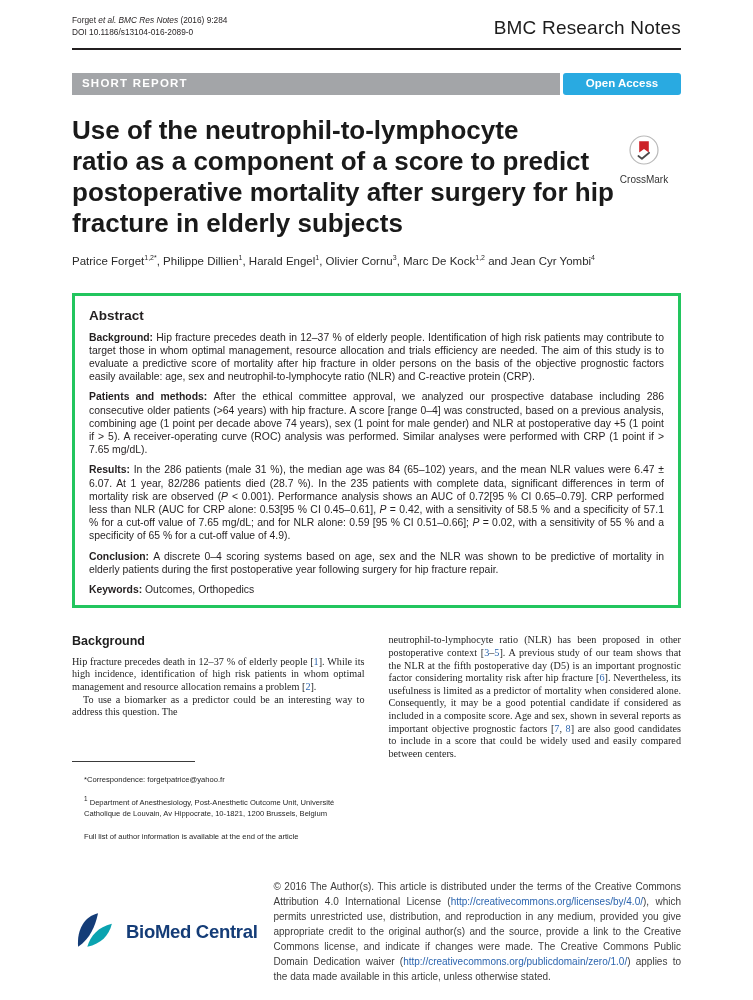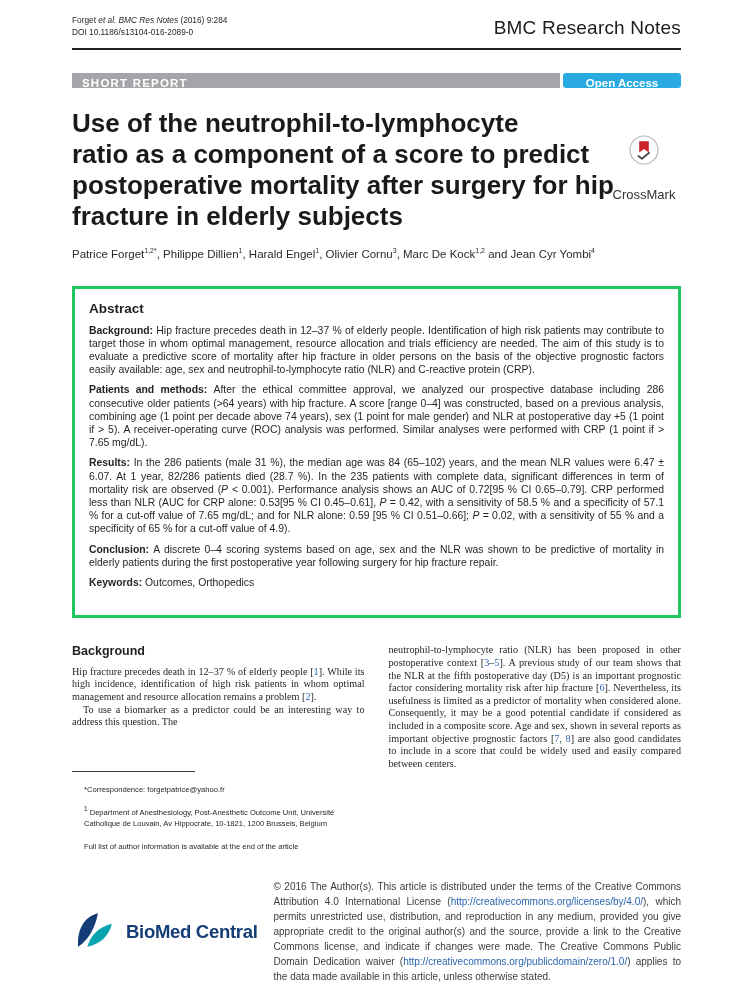--- a/index.html
+++ b/index.html
@@ -3,34 +3,34 @@
 <meta charset="utf-8">
 <style>
   html,body{margin:0;padding:0;}
   body{width:753px;height:1000px;background:#fff;position:relative;
        font-family:"Liberation Sans",sans-serif;color:#231f20;overflow:hidden;}
   .page{position:relative;height:100%;padding:14px 72px 0;box-sizing:border-box;}
   .top{display:flex;justify-content:space-between;align-items:flex-end;}
   .citation{font-size:8.3px;line-height:1.5;color:#231f20;}
   .journal{font-size:19px;font-weight:400;color:#1c1c1c;letter-spacing:.2px;}
   .rule{border-bottom:2px solid #231f20;margin-top:9px;}
-  .banner{display:flex;margin-top:23px;height:15px;}
+  .banner{display:flex;margin-top:23px;height:22px;}
   .banner-gray{flex:1;background:var(--banner-gray,#a3a5a8);color:#fff;font-weight:bold;
        font-size:11.5px;letter-spacing:1.2px;line-height:21px;padding-left:10px;}
   .banner-teal{width:118px;margin-left:3px;background:var(--accent-teal,#29aae1);color:#fff;
        font-weight:bold;font-size:11.5px;line-height:21px;text-align:center;border-radius:3px;}
   .crossmark{position:absolute;top:134px;right:76px;width:66px;text-align:center;cursor:pointer;}
-  .crossmark .cm-label{display:block;font-size:13px;color:#333;margin-top:17px;text-align:center;}
+  .crossmark .cm-label{display:block;font-size:10px;color:#333;margin-top:4px;text-align:center;}
   .title{font-size:26px;line-height:1.2;font-weight:bold;margin:20px 0 0;white-space:pre-line;color:#1a1a1a;max-width:600px;}
   .authors{margin-top:15px;font-size:11.5px;color:#2b2b2b;}
   .authors sup{font-size:7px;}
   .abstract{border:3px solid #22c55e;margin-top:26px;padding:12px 14px 9px;}
   .abstract h2{font-size:13.5px;margin:0 0 8px;font-weight:bold;}
   .abstract p{font-size:10.4px;line-height:1.27;margin:0 0 7px;text-align:justify;}
-  .abstract p:last-child{margin-bottom:17px;}
+  .abstract p:last-child{margin-bottom:0;}
   .body-cols{display:flex;gap:24px;margin-top:26px;font-family:"Liberation Serif",serif;
        font-size:10.2px;line-height:1.24;text-align:justify;color:#1f1f1f;}
   .col{flex:1;min-width:0;}
   .col h3{font-family:"Liberation Sans",sans-serif;font-size:12.5px;font-weight:bold;margin:0 0 6px;}
   .col p{margin:0;}
   .col p.indent{text-indent:11px;}
   .footnotes{margin-top:42px;font-family:"Liberation Sans",sans-serif;font-size:7.6px;
        line-height:1.45;text-align:left;color:#1f1f1f;}
   .fn-rule{width:42%;border-top:1px solid #3a3a3a;margin-bottom:5px;}
   .footnotes p{margin:12px;}

